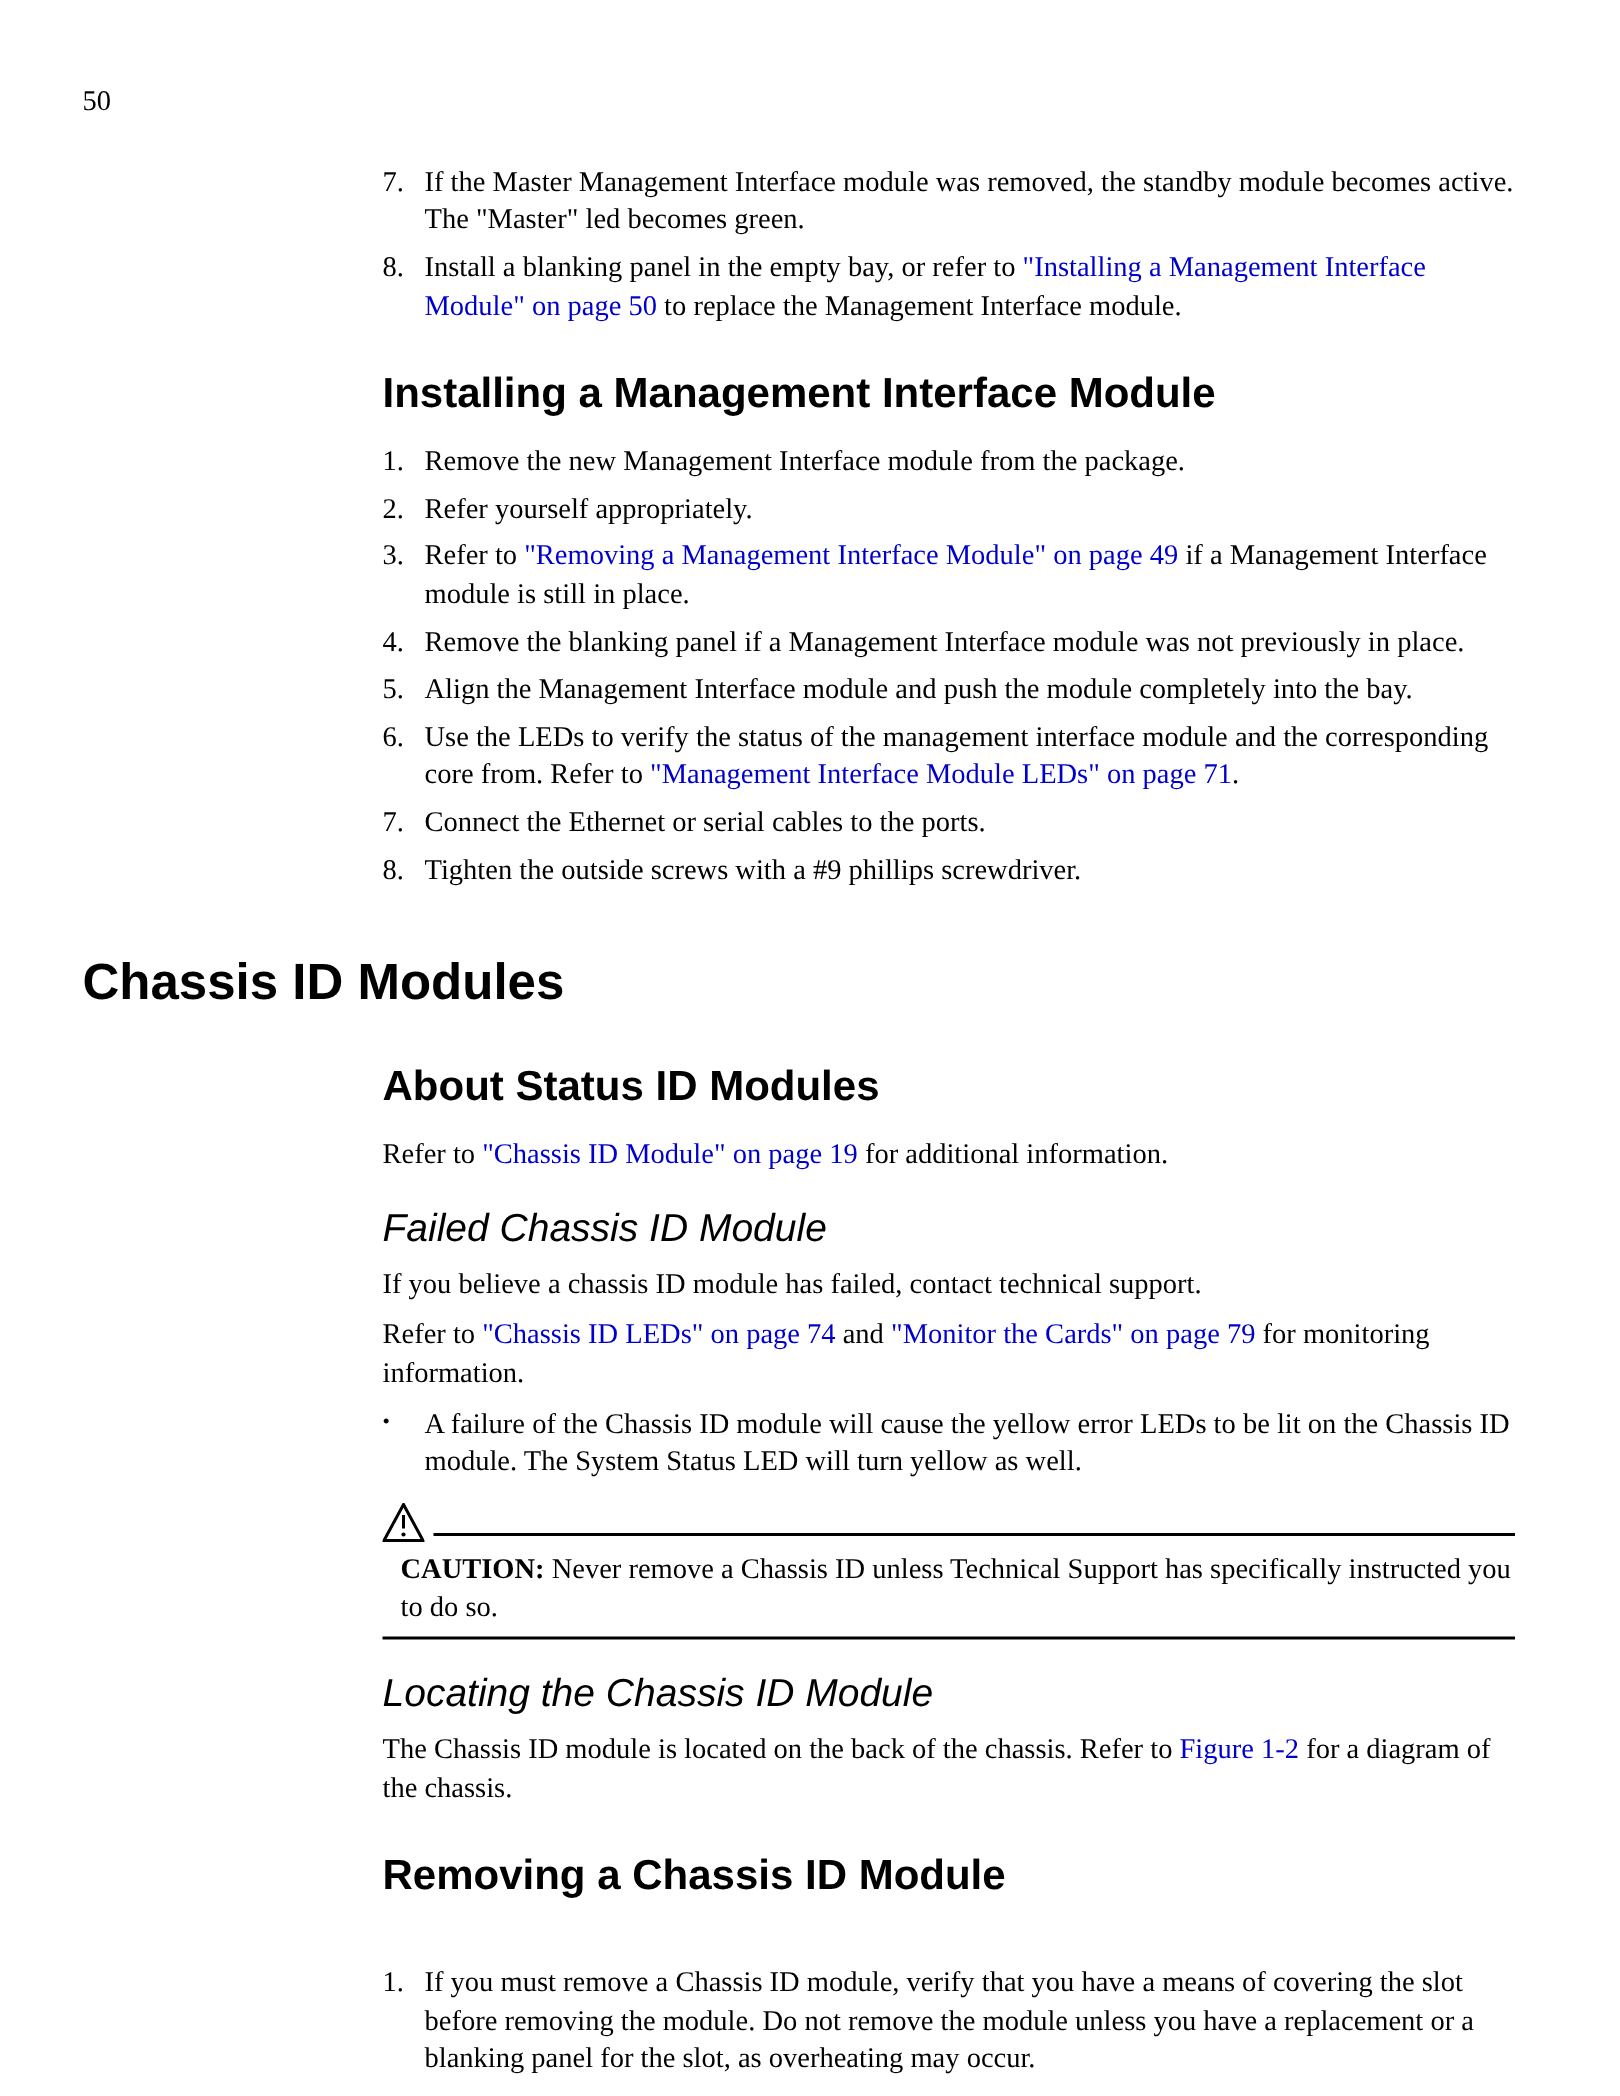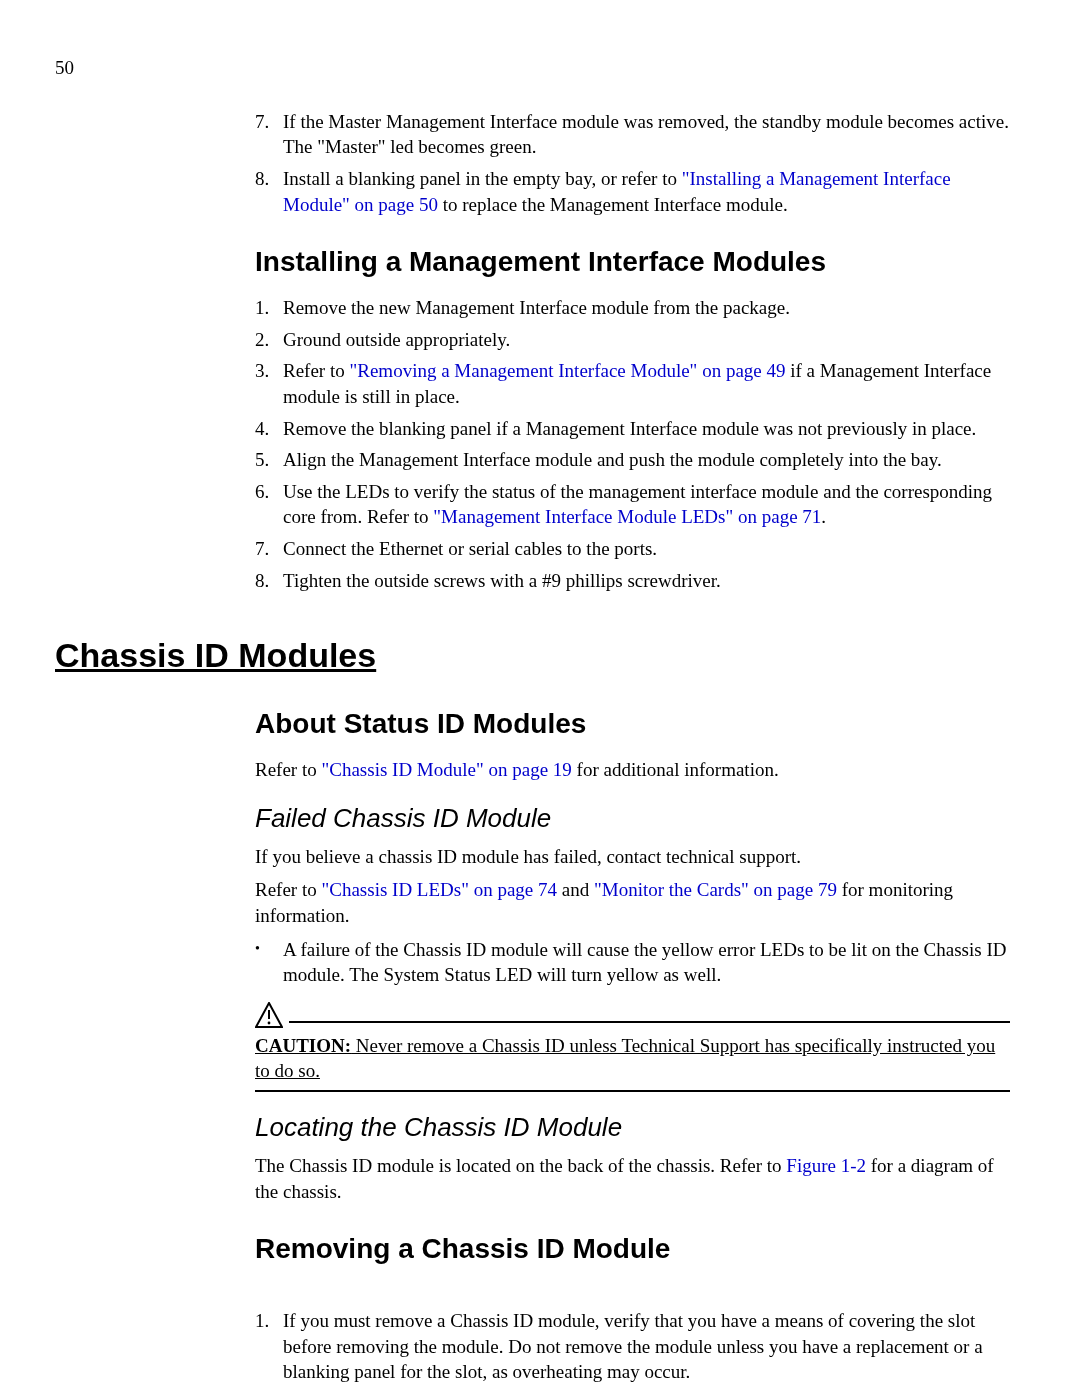--- a/index.html
+++ b/index.html
@@ -69,21 +69,20 @@
     font-weight: 700;
     font-size: 28px;
     margin: 26px 0 14px 0;
   }
   h1.major {
     font-family: Arial, Helvetica, sans-serif;
     font-weight: 700;
     font-size: 34px;
     margin: 40px 0 18px 0;
     padding-left: 0;
-    text-decoration: underline;
   }
   h3.subitalic {
     font-family: Arial, Helvetica, sans-serif;
     font-style: italic;
     font-weight: 400;
     font-size: 26px;
     margin: 18px 0 8px 0;
   }
   p.para { margin: 6px 0 8px 0; }
 
@@ -105,22 +104,21 @@
   .caution-top {
     display: flex;
     align-items: flex-end;
     gap: 6px;
   }
   .caution-top .rule-wrap {
     flex: 1 1 auto;
     padding-bottom: 6px;
   }
   .caution-text {
-    margin: 4px 0 6px 0;
-    text-decoration: underline;
+    margin: 4px 0 6px 12px;
   }
   .caution-text b { font-weight: 700; }
 </style>
 </head>
 <body>
 
 <div class="page">
   <div class="page-number">50</div>
 
   <div class="content">
@@ -131,30 +129,30 @@
         <span class="item-body body-text">If the Master Management Interface module was removed, the standby module becomes active. The "Master" led becomes green.</span>
       </li>
       <li>
         <span class="marker">8.</span>
         <span class="item-body body-text">
           <span>Install a blanking panel in the empty bay, or refer to </span><span class="link">"Installing a Management Interface Module" on page 50</span><span> to replace the Management Interface module.</span>
         </span>
       </li>
     </ol>
 
-    <h2 class="section">Installing a Management Interface Modules</h2>
+    <h2 class="section">Installing a Management Interface Module</h2>
 
     <ol class="num-list">
       <li>
         <span class="marker">1.</span>
         <span class="item-body body-text">Remove the new Management Interface module from the package.</span>
       </li>
       <li>
         <span class="marker">2.</span>
-        <span class="item-body body-text">Ground outside appropriately.</span>
+        <span class="item-body body-text">Refer yourself appropriately.</span>
       </li>
       <li>
         <span class="marker">3.</span>
         <span class="item-body body-text">
           <span>Refer to </span><span class="link">"Removing a Management Interface Module" on page 49</span><span> if a Management Interface module is still in place.</span>
         </span>
       </li>
       <li>
         <span class="marker">4.</span>
         <span class="item-body body-text">Remove the blanking panel if a Management Interface module was not previously in place.</span>

